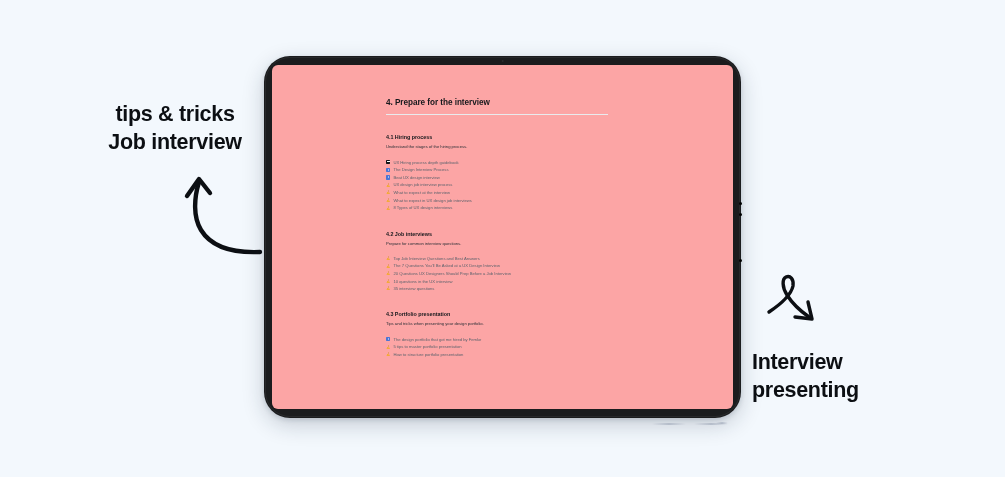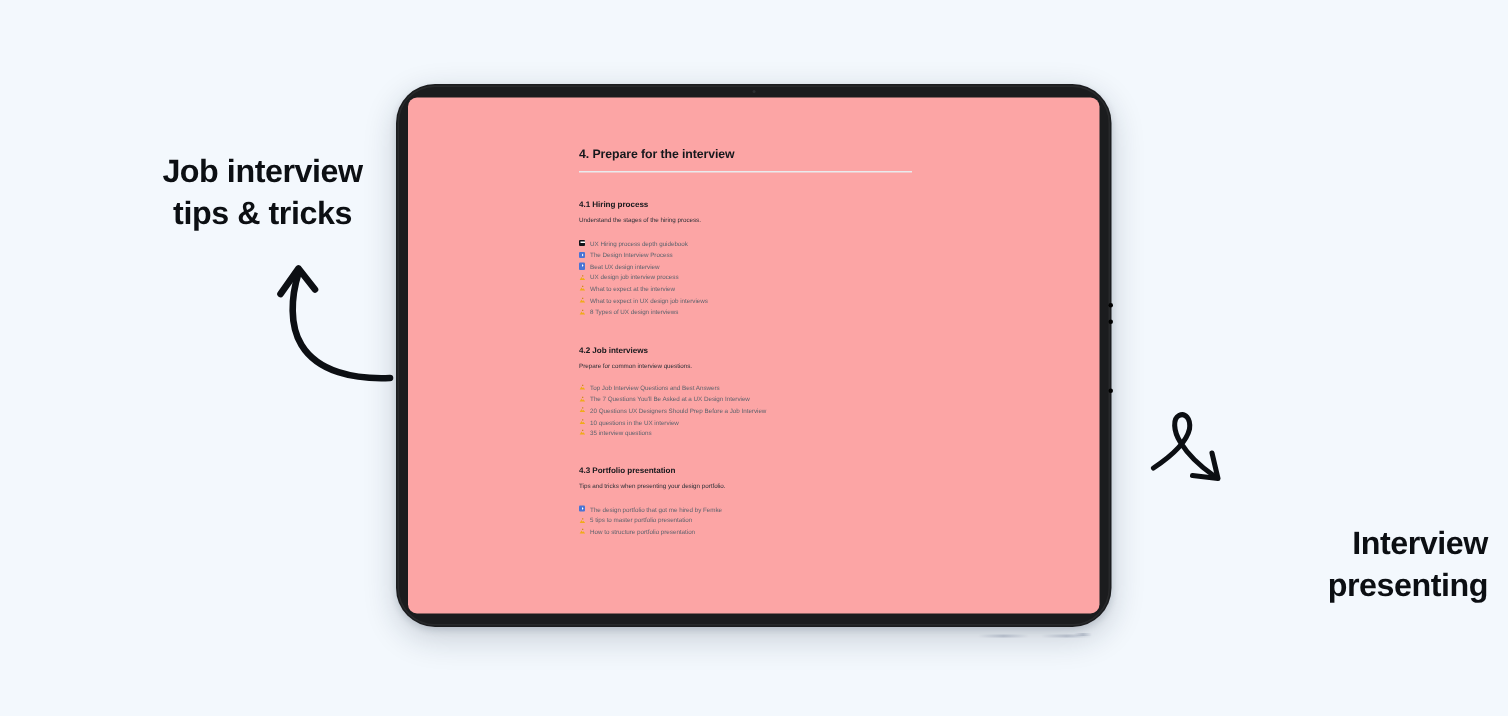--- a/index.html
+++ b/index.html
@@ -51,24 +51,24 @@
   
   #right-arrow {
     position: absolute;
     left: 765px;
     top: 272px;
     width: 62px;
     height: 62px;
   }
   #right-annotation {
     position: absolute;
-    left: 792px;
+    left: 752px;
     top: 348px;
     width: 200px;
-    text-align: right;
+    text-align: left;
   }
   #right-annotation .anno-text {
     font-size: 21.5px;
     font-weight: bold;
     color: #0c0f13;
     line-height: 1.32;
     letter-spacing: -0.3px;
   }
 
   
@@ -240,22 +240,22 @@
     overflow: visible;
   }
   .fav-article svg { display: block; }
 </style>
 </head>
 <body>
 
 <div id="canvas">
 
   <div id="left-annotation">
+    <div class="anno-text">tips &amp; tricks</div>
     <div class="anno-text">Job interview</div>
-    <div class="anno-text">tips &amp; tricks</div>
   </div>
 
   <svg id="left-arrow" viewBox="0 0 92 90">
     <path d="M88 84 C64 85 40 80 29 62 C21 49 22 30 27 14" fill="none" stroke="#0c0f13" stroke-width="4.4" stroke-linecap="round"></path>
     <path d="M15 28 L27 11 L38 25" fill="none" stroke="#0c0f13" stroke-width="4.4" stroke-linecap="round" stroke-linejoin="round"></path>
   </svg>
 
   <svg id="right-arrow" viewBox="0 0 62 62">
     <path d="M4 40 C16 32 26 23 28 14 C29 7 25 3 21 5 C17 7 17 15 22 23 C27 31 34 38 44 45" fill="none" stroke="#0c0f13" stroke-width="3.4" stroke-linecap="round"></path>
     <path d="M30 45 L47 47 L43 30" fill="none" stroke="#0c0f13" stroke-width="3.4" stroke-linecap="round" stroke-linejoin="round"></path>

